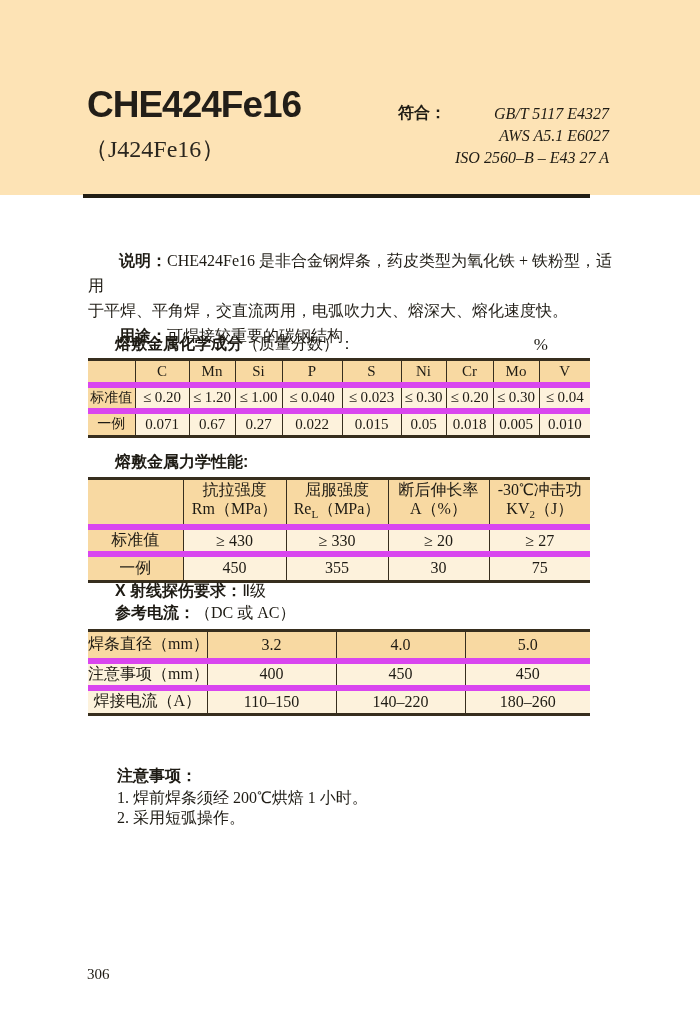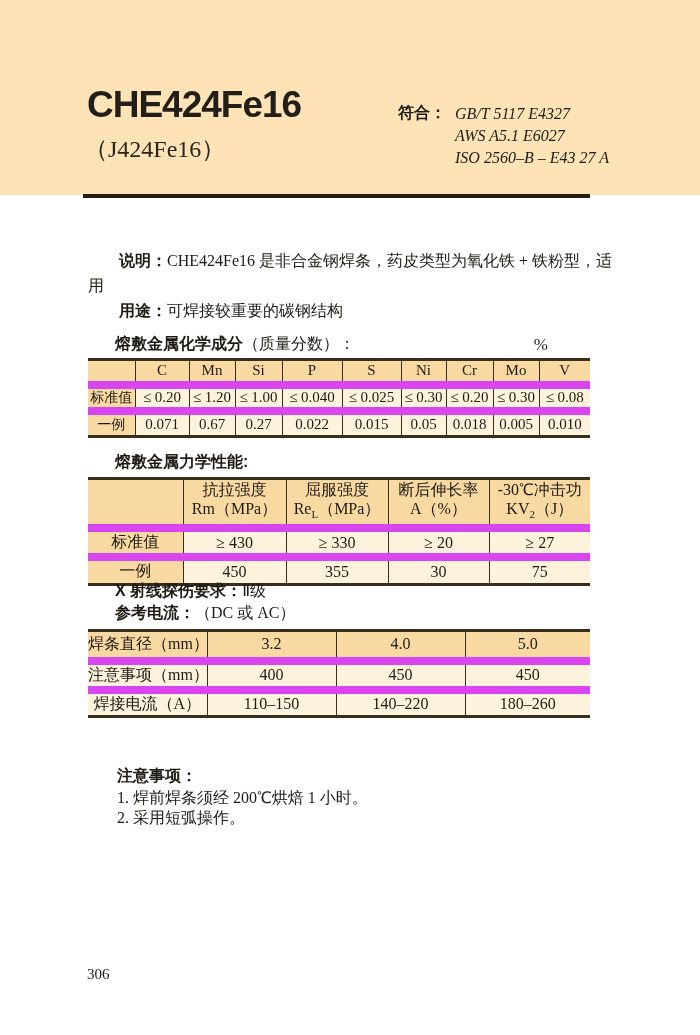--- a/index.html
+++ b/index.html
@@ -8,21 +8,21 @@
     font-family:"Liberation Serif",serif;color:#1e1b14;overflow:hidden;
   }
   .band{position:absolute;left:0;top:0;width:700px;height:195px;background:#fde3b5;}
   .rule{position:absolute;left:83px;top:194px;width:507px;height:4px;background:#221e14;}
   .title{
     position:absolute;left:87px;top:84px;
     font-family:"Liberation Sans",sans-serif;font-weight:900;font-size:37px;
     letter-spacing:-1px;color:#221e18;
   }
   .subtitle{position:absolute;left:84px;top:133px;font-size:24px;color:#2a261e;}
-  .standards{position:absolute;left:398px;top:103px;display:flex;font-size:16px;}
+  .standards{position:absolute;left:398px;top:103px;display:flex;font-size:16px;text-align:right;}
   .standards .lbl{font-family:"Liberation Sans",sans-serif;font-weight:700;margin-right:9px;white-space:nowrap;}
   .standards .vals div{line-height:22px;white-space:nowrap;font-style:italic;}
   .blk{position:absolute;left:88px;width:502px;}
   .intro{top:248px;font-size:16px;line-height:25px;width:530px;}
   .indent{padding-left:31px;}
   .b{font-family:"Liberation Sans",sans-serif;font-weight:700;}
   .cap{font-size:16px;height:20px;display:flex;justify-content:space-between;align-items:flex-end;}
   .cap .left{padding-left:27px;}
   .cap-chem{top:335px;}
   .cap-chem .unit{margin-right:42px;font-size:17px;}
@@ -30,21 +30,21 @@
   .xray{top:582px;font-size:16px;}
   .cap-cur{top:604px;}
   .notes{top:726px;font-size:16px;padding-left:29px;}
   .notes .nt{margin-bottom:2px;height:20px;margin-top:40px;}
   .notes .itm{height:20px;}
   .pageno{position:absolute;left:87px;top:966px;font-size:15px;}
   table{border-collapse:collapse;table-layout:fixed;width:502px;
         border-top:3px solid #372e1e;border-bottom:3px solid #372e1e;
         font-size:15px;position:absolute;left:0;}
   td{text-align:center;vertical-align:middle;padding:0;overflow:hidden;
-     border-left:1px solid #372e1e;border-top:8px solid #d946ef;white-space:nowrap;}
+     border-left:1px solid #372e1e;border-top:6px solid #d946ef;white-space:nowrap;}
   td:first-child{border-left:none;}
   tr:first-child td{border-top:none;}
   .dark{background:#f8d9a2;}
   .light{background:#fdf2dc;}
   .t-chem{top:358px;}
   .t-chem td{font-size:15px;}
   .t-chem .rl{font-size:14px;}
   .t-mech{top:477px;font-size:16px;}
   .t-mech .h2{display:block;line-height:19px;}
   sub{font-size:11px;}
@@ -65,20 +65,21 @@
     <div>GB/T 5117 E4327</div>
     <div>AWS A5.1 E6027</div>
     <div>ISO 2560–B – E43 27 A</div>
   </span>
 </div>
 
 <div class="rule"></div>
 
 <div class="blk intro">
   <div><span class="indent"></span><span class="b">说明：</span><span>CHE424Fe16 是非合金钢焊条，药皮类型为氧化铁 + 铁粉型，适用</span></div>
+  <div>于平焊、平角焊，交直流两用，电弧吹力大、熔深大、熔化速度快。</div>
   <div><span class="indent"></span><span class="b">用途：</span><span>可焊接较重要的碳钢结构</span></div>
 </div>
 
 <div class="blk cap cap-chem">
   <span class="left"><span class="b">熔敷金属化学成分</span><span>（质量分数）：</span></span>
   <span class="unit">%</span>
 </div>
 
 <div class="wrap">
 <table class="t-chem">
@@ -106,25 +107,25 @@
     <td class="dark">Cr</td>
     <td class="dark">Mo</td>
     <td class="dark">V</td>
   </tr>
   <tr style="height:26px">
     <td class="dark rl">标准值</td>
     <td class="light">≤ 0.20</td>
     <td class="light">≤ 1.20</td>
     <td class="light">≤ 1.00</td>
     <td class="light">≤ 0.040</td>
-    <td class="light">≤ 0.025</td>
+    <td class="light">≤ 0.023</td>
     <td class="light">≤ 0.30</td>
     <td class="light">≤ 0.20</td>
     <td class="light">≤ 0.30</td>
-    <td class="light">≤ 0.08</td>
+    <td class="light">≤ 0.04</td>
   </tr>
   <tr style="height:26px">
     <td class="dark rl">一例</td>
     <td class="light">0.071</td>
     <td class="light">0.67</td>
     <td class="light">0.27</td>
     <td class="light">0.022</td>
     <td class="light">0.015</td>
     <td class="light">0.05</td>
     <td class="light">0.018</td>

